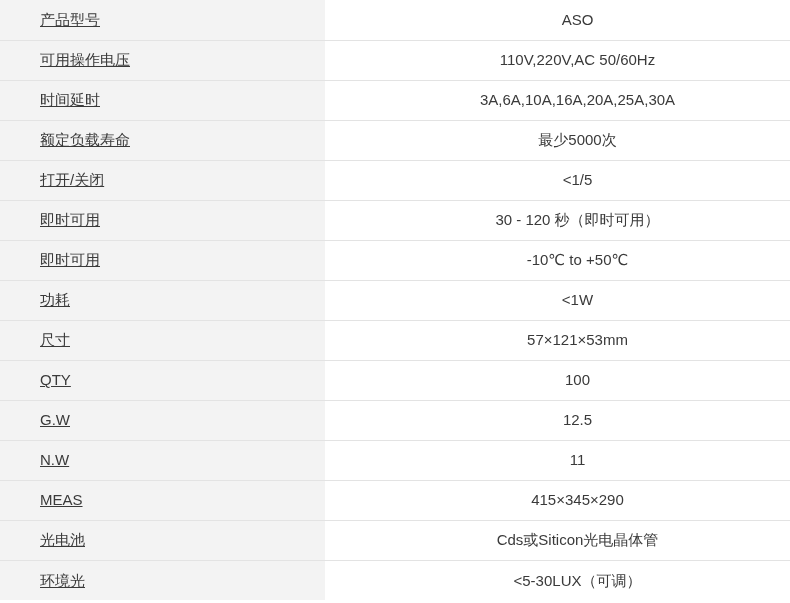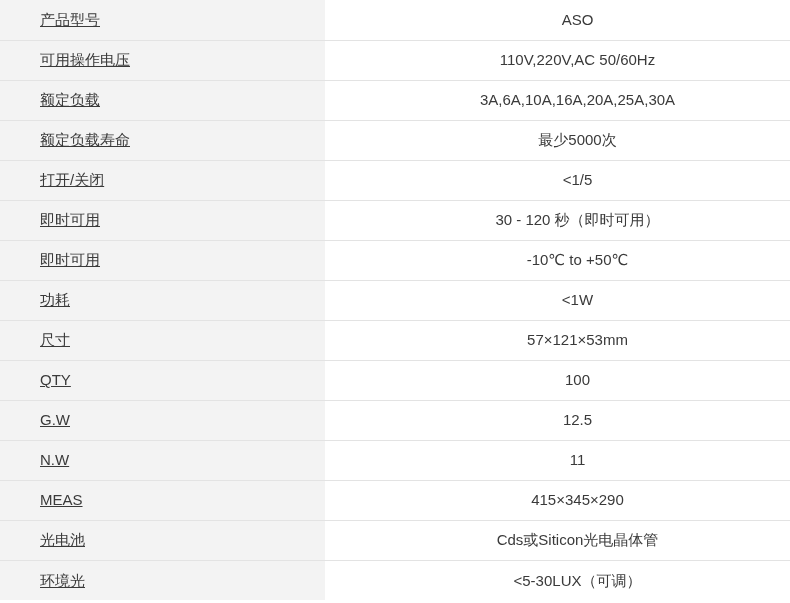--- a/index.html
+++ b/index.html
@@ -54,21 +54,21 @@
   <tbody>
     <tr>
       <td class="label-cell">产品型号</td>
       <td class="value-cell">ASO</td>
     </tr>
     <tr>
       <td class="label-cell">可用操作电压</td>
       <td class="value-cell">110V,220V,AC 50/60Hz</td>
     </tr>
     <tr>
-      <td class="label-cell">额定负载</td>
+      <td class="label-cell">时间延时</td>
       <td class="value-cell">3A,6A,10A,16A,20A,25A,30A</td>
     </tr>
     <tr>
       <td class="label-cell">额定负载寿命</td>
       <td class="value-cell">最少5000次</td>
     </tr>
     <tr>
       <td class="label-cell">打开/关闭</td>
       <td class="value-cell">&lt;1/5</td>
     </tr>

